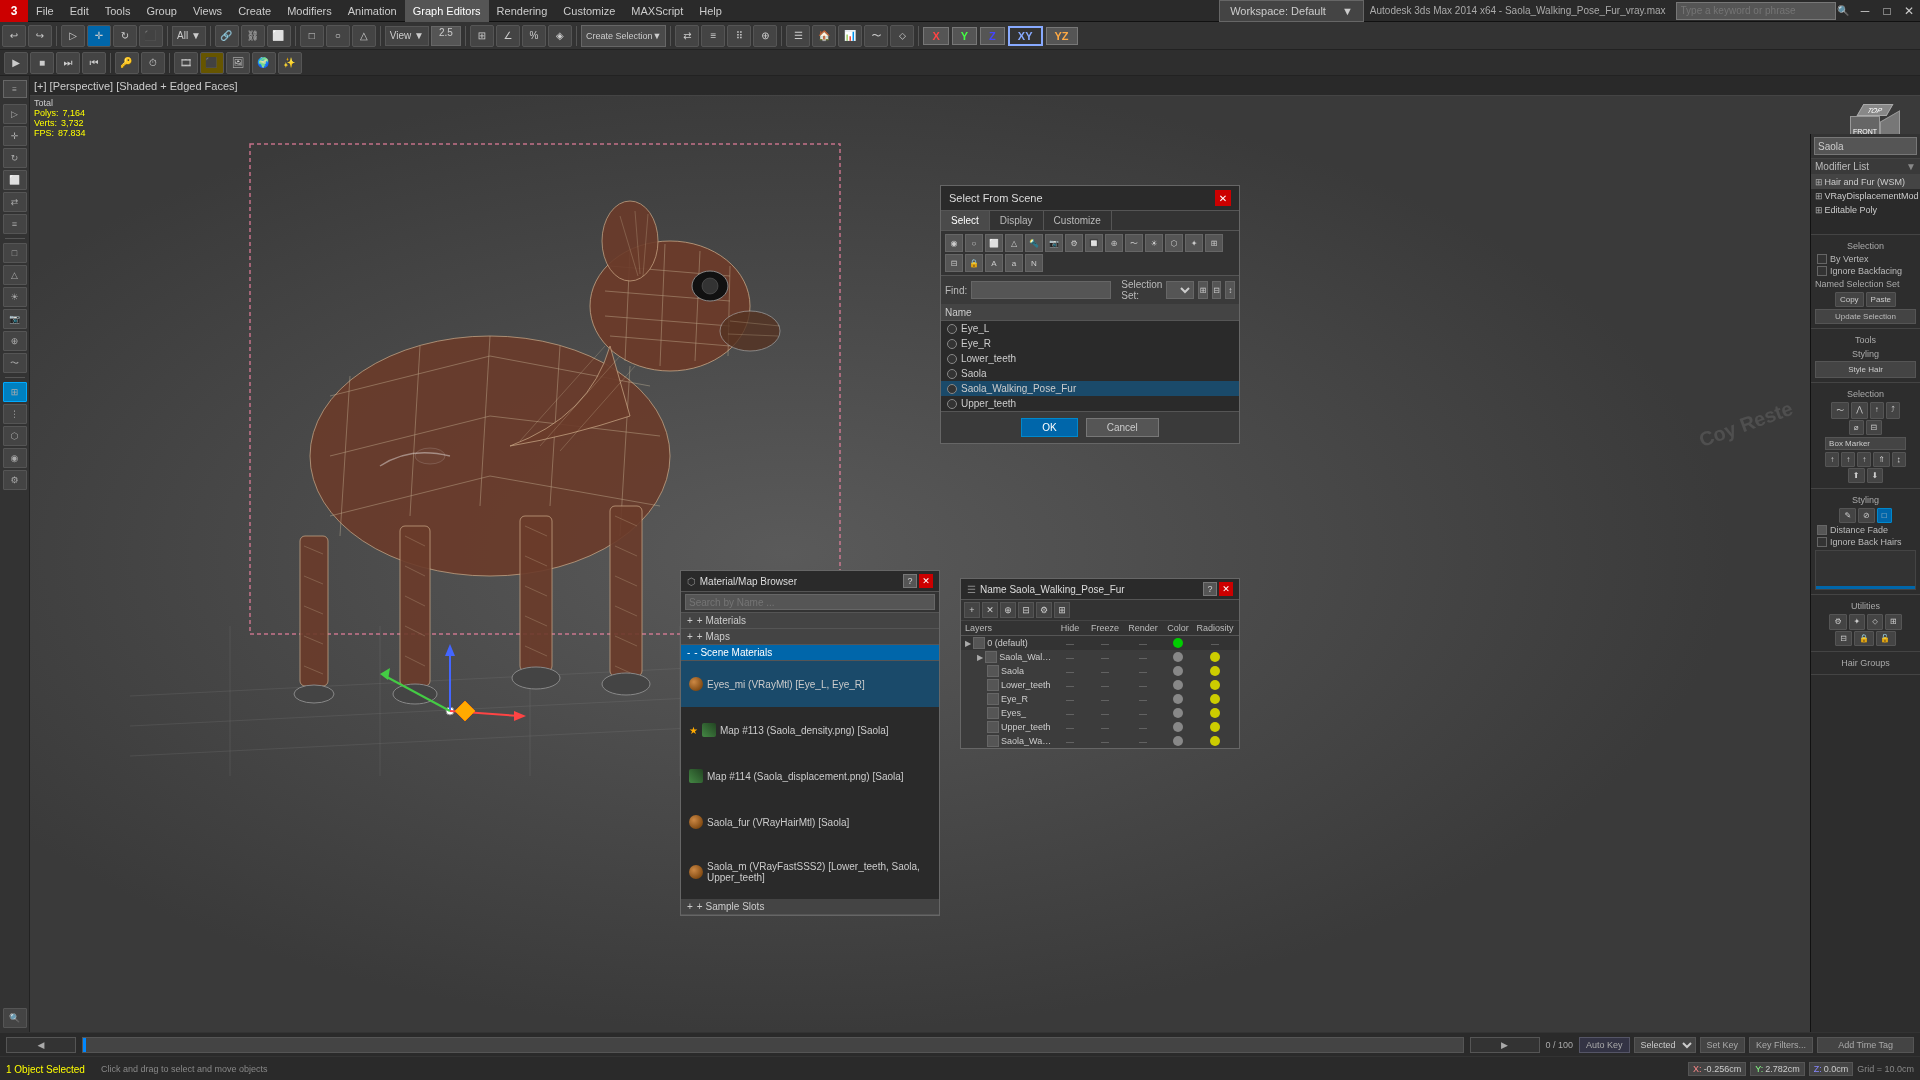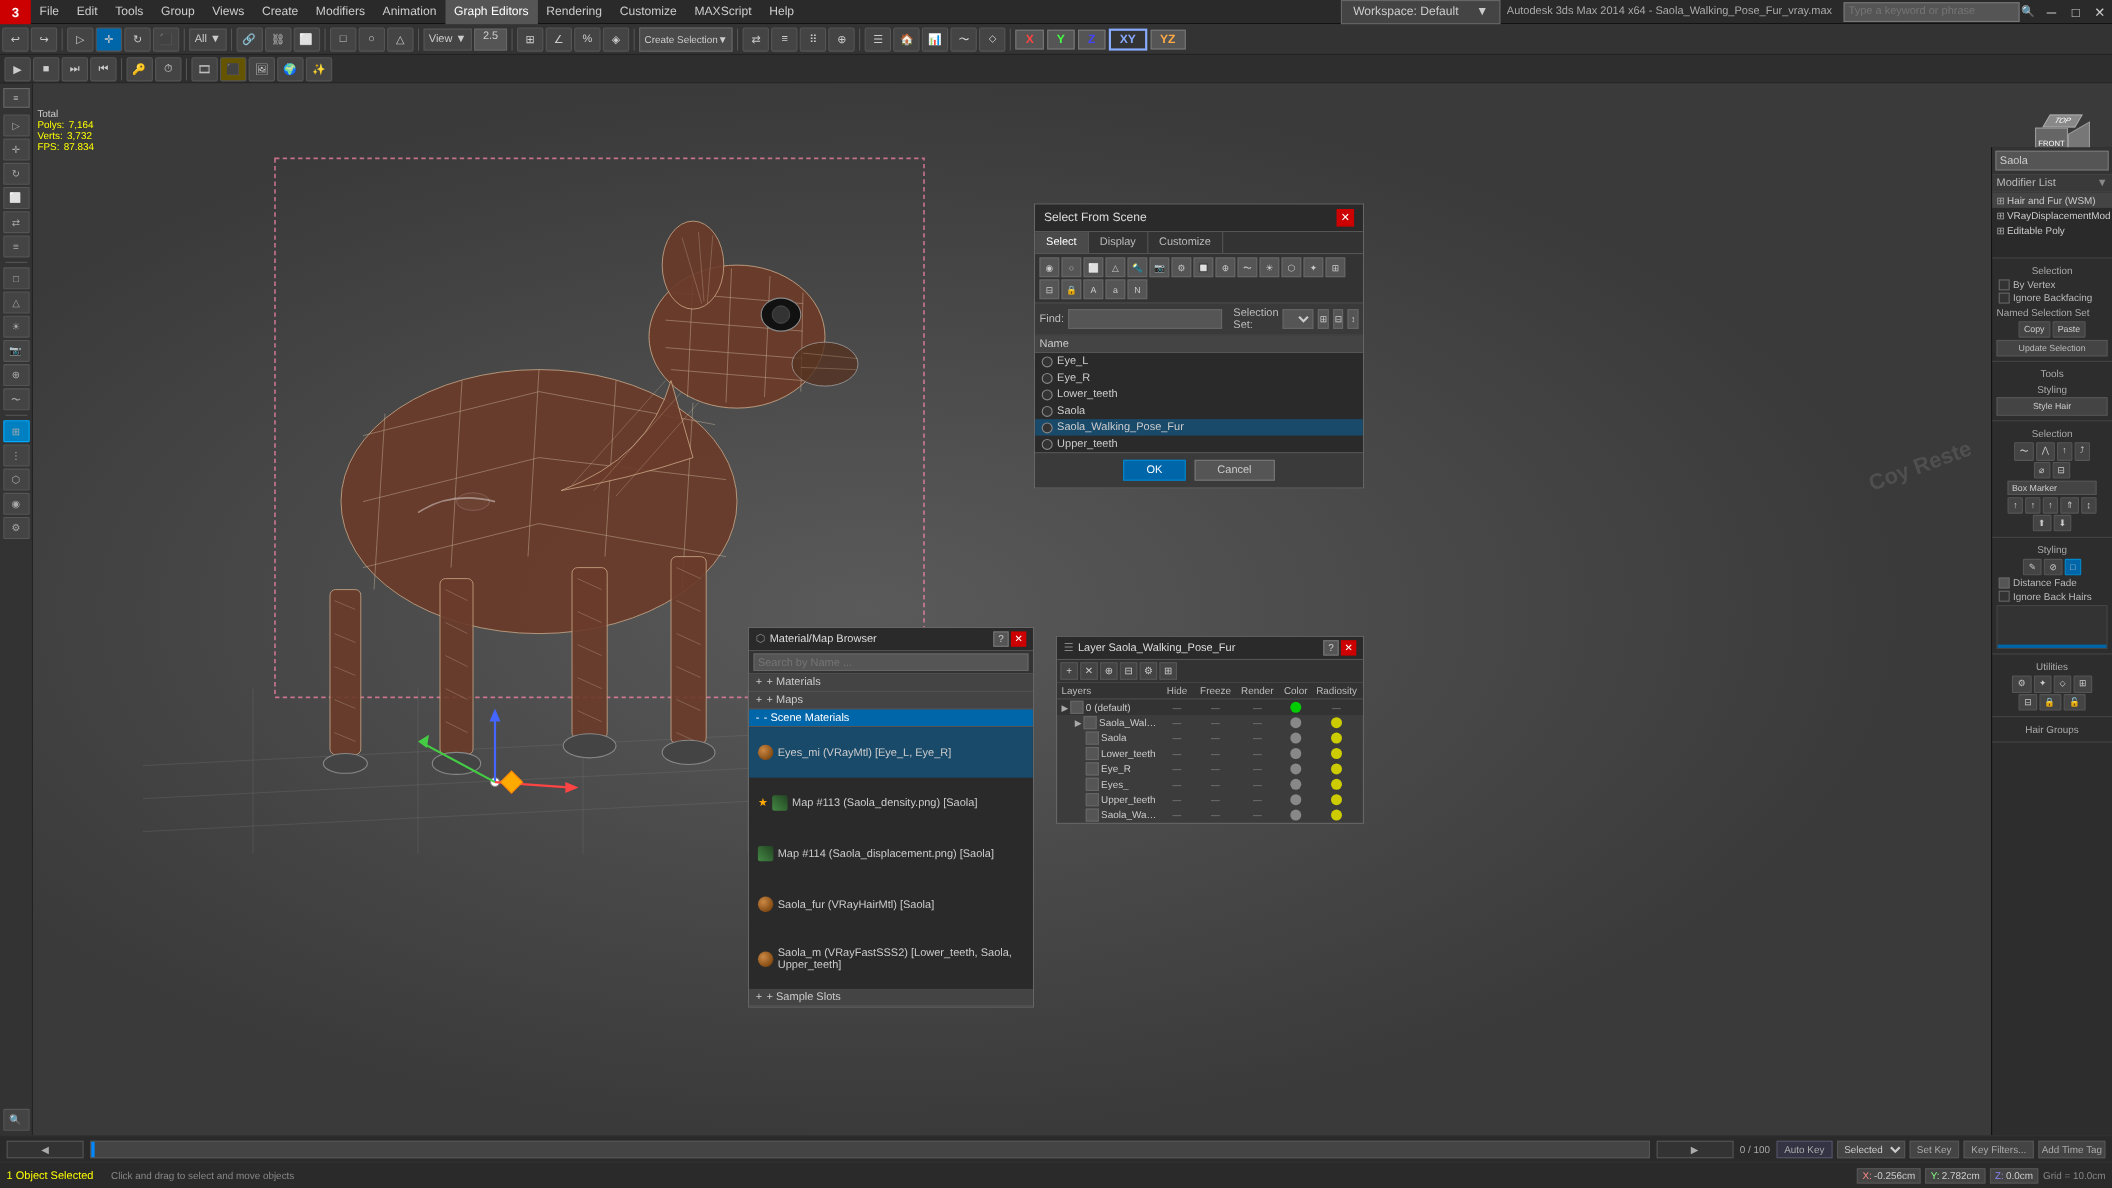--- a/index.html
+++ b/index.html
@@ -256,20 +256,23 @@
     <div class="left-btn active">⊞</div>
     <div class="left-btn">⋮</div>
     <div class="left-btn">⬡</div>
     <div class="left-btn">◉</div>
     <div class="left-btn">⚙</div>
     <div style="flex:1;"></div>
     <div class="left-btn">🔍</div>
   </div>
 
   <div id="viewport">
+    <div id="viewport-topbar">
+      <span>[+] [Perspective] [Shaded + Edged Faces]</span>
+    </div>
     <div id="stats-overlay">
       <div style="display:flex;gap:4px;font-size:9px;color:#ffff00;">
         <span style="color:#ccc;">Total</span>
       </div>
       <div style="display:flex;gap:4px;font-size:9px;color:#ffff00;">
         <span>Polys:</span>
         <span>7,164</span>
       </div>
       <div style="display:flex;gap:4px;font-size:9px;color:#ffff00;">
         <span>Verts:</span>
@@ -678,21 +681,21 @@
   <div class="panel-section">
     <span>+</span>
     <span>+ Sample Slots</span>
   </div>
 </div>
 
 <div id="layer-panel">
   <div class="panel-titlebar">
     <div style="display:flex;align-items:center;gap:4px;">
       <span style="color:#888;font-size:10px;">☰</span>
-      <span class="panel-title">Layer Saola_Walking_Pose_Fur</span>
+      <span class="panel-title">Name Saola_Walking_Pose_Fur</span>
     </div>
     <div style="display:flex;gap:2px;">
       <div style="width:14px;height:14px;background:#555;border:1px solid #777;display:flex;align-items:center;justify-content:center;cursor:pointer;font-size:9px;">?</div>
       <div style="width:14px;height:14px;background:#c00;display:flex;align-items:center;justify-content:center;cursor:pointer;font-size:9px;color:#fff;">✕</div>
     </div>
   </div>
 
   <div style="padding:2px 3px;background:#333;border-bottom:1px solid #444;display:flex;gap:2px;">
     <div style="width:16px;height:16px;background:#444;border:1px solid #555;display:flex;align-items:center;justify-content:center;cursor:pointer;font-size:9px;color:#ccc;">+</div>
     <div style="width:16px;height:16px;background:#444;border:1px solid #555;display:flex;align-items:center;justify-content:center;cursor:pointer;font-size:9px;color:#ccc;">✕</div>
@@ -842,21 +845,21 @@
     </div>
     <div style="width:70px;height:16px;background:#333;border:1px solid #555;display:flex;align-items:center;justify-content:center;cursor:pointer;font-size:9px;color:#aaa;">▶</div>
     <span style="font-size:9px;color:#aaa;">0 / 100</span>
     <div style="margin-left:auto;display:flex;align-items:center;gap:4px;">
       <div style="padding:2px 6px;background:#334;border:1px solid #556;font-size:9px;color:#aaa;cursor:pointer;">Auto Key</div>
       <select style="height:16px;background:#444;border:1px solid #555;color:#ccc;font-size:9px;padding:0 2px;">
         <option>Selected</option>
       </select>
       <div style="padding:2px 6px;background:#444;border:1px solid #555;font-size:9px;color:#aaa;cursor:pointer;">Set Key</div>
       <div style="padding:2px 6px;background:#444;border:1px solid #555;font-size:9px;color:#aaa;cursor:pointer;">Key Filters...</div>
-      <div style="padding:2px 2px;background:#444;border:1px solid #555;font-size:9px;color:#aaa;cursor:pointer;">Add Time Tag</div>
+      <div style="padding:2px 20px;background:#444;border:1px solid #555;font-size:9px;color:#aaa;cursor:pointer;">Add Time Tag</div>
     </div>
   </div>
   <div id="bottom-bar2">
     <span style="font-size:10px;color:#ffff00;">1 Object Selected</span>
     <span style="font-size:9px;color:#888;margin-left:10px;">Click and drag to select and move objects</span>
     <div style="margin-left:auto;display:flex;align-items:center;gap:4px;">
       <div style="display:flex;align-items:center;gap:2px;background:#444;border:1px solid #555;padding:1px 4px;font-size:9px;">
         <span style="color:#ff8888;">X:</span>
         <span style="color:#ccc;">-0.256cm</span>
       </div>

